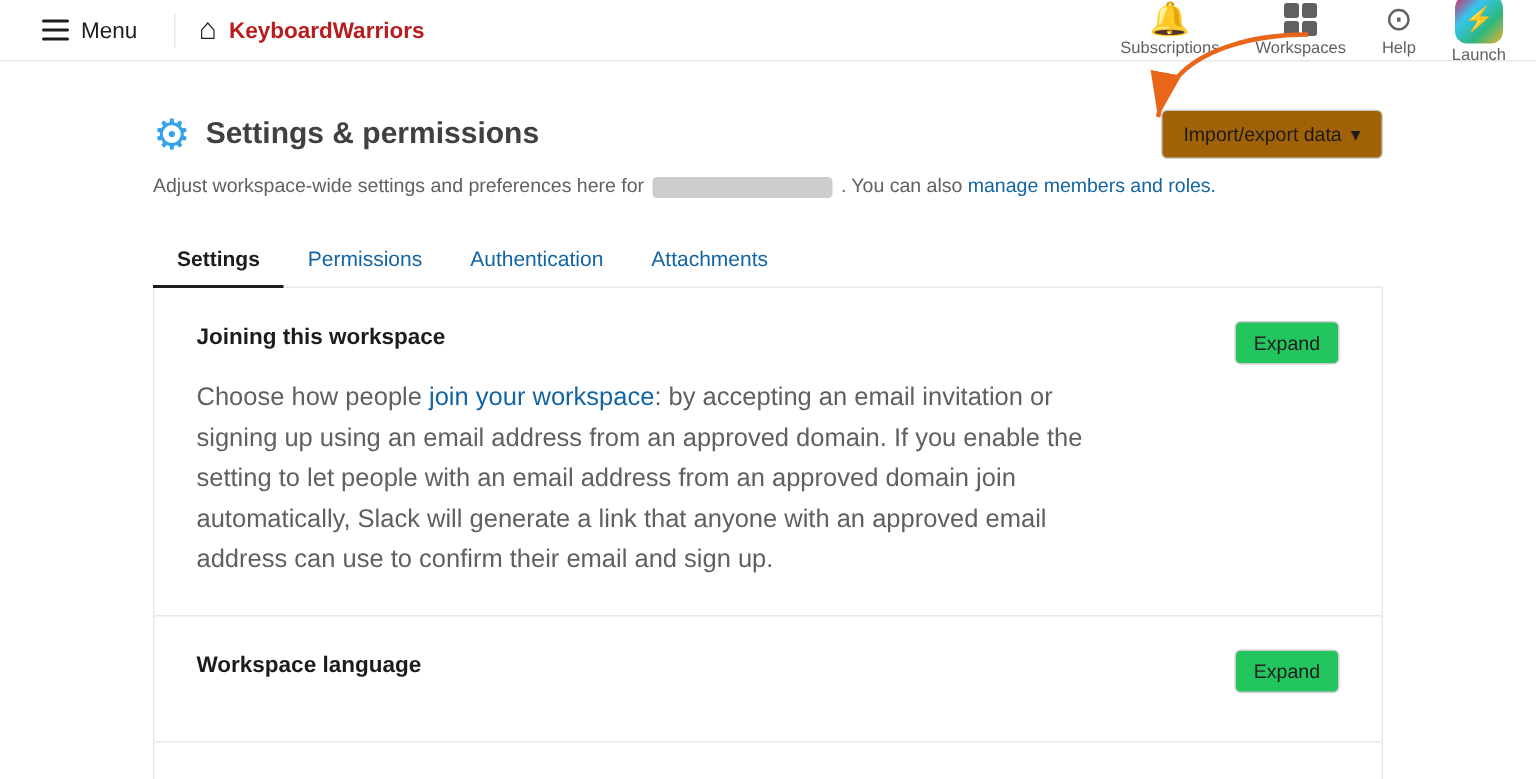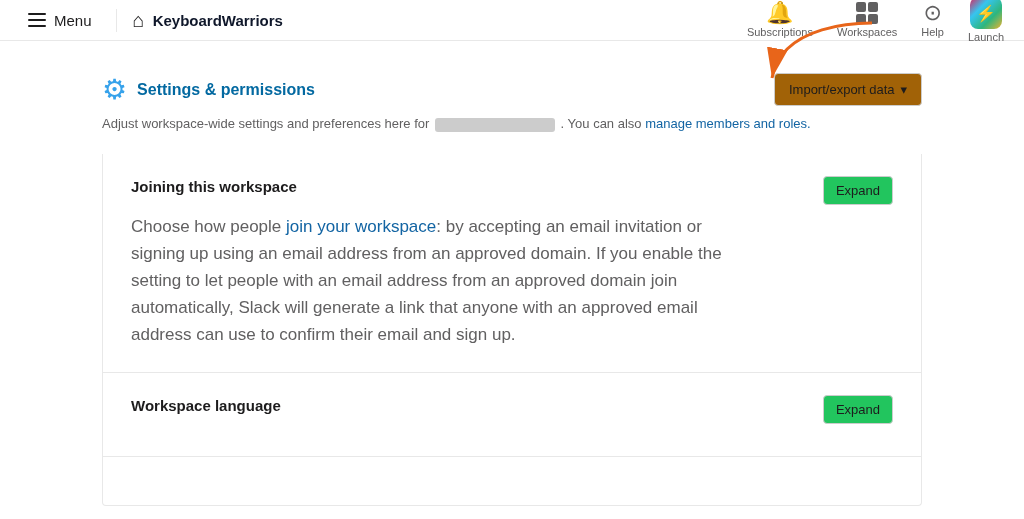--- a/index.html
+++ b/index.html
@@ -37,21 +37,21 @@
     .menu-icon span { display: block; width: 18px; height: 2px; background: #1d1c1d; border-radius: 1px; }
 
     .logo-area {
       display: flex;
       align-items: center;
       gap: 8px;
       border-left: 1px solid #e8e8e8;
       padding-left: 16px;
     }
     .home-icon { font-size: 20px; color: #1d1c1d; }
-    .workspace-name { font-size: 15px; font-weight: 700; color: #0f172a; }
+    .workspace-name { font-size: 15px; font-weight: 700; color: #b91c1c; }
 
     .header-right {
       display: flex;
       align-items: center;
       gap: 24px;
     }
     .nav-item {
       display: flex;
       flex-direction: column;
       align-items: center;
@@ -101,23 +101,23 @@
     .page-title-area {
       display: flex;
       align-items: center;
       gap: 10px;
     }
     .gear-icon {
       font-size: 28px;
       color: #36a2eb;
     }
     .page-title {
-      font-size: 16px;
+      font-size: 20px;
       font-weight: 700;
-      color: #0369a1;
+      color: #404040;
     }
 
     .import-btn {
       display: flex;
       align-items: center;
       gap: 6px;
       padding: 8px 14px;
       border: 1px solid #ccc;
       border-radius: 4px;
       background: #a16207;
@@ -299,20 +299,34 @@
     </div>
   </div>
 
   <p class="page-description">
     <span>Adjust workspace-wide settings and preferences here for</span>
     <span class="blurred-text">&nbsp;&nbsp;&nbsp;&nbsp;&nbsp;&nbsp;&nbsp;&nbsp;&nbsp;&nbsp;&nbsp;&nbsp;&nbsp;&nbsp;&nbsp;&nbsp;&nbsp;</span>
     <span>. You can also</span>
     <a class="link-text">manage members and roles.</a>
   </p>
 
+  <div class="tabs">
+    <div class="tab active">
+      <span>Settings</span>
+    </div>
+    <div class="tab link-tab">
+      <span>Permissions</span>
+    </div>
+    <div class="tab link-tab">
+      <span>Authentication</span>
+    </div>
+    <div class="tab link-tab">
+      <span>Attachments</span>
+    </div>
+  </div>
 
   <div class="content-area">
 
     <div class="section">
       <div class="section-header">
         <div>
           <div class="section-title">Joining this workspace</div>
         </div>
         <button class="expand-btn">
           <span>Expand</span>

